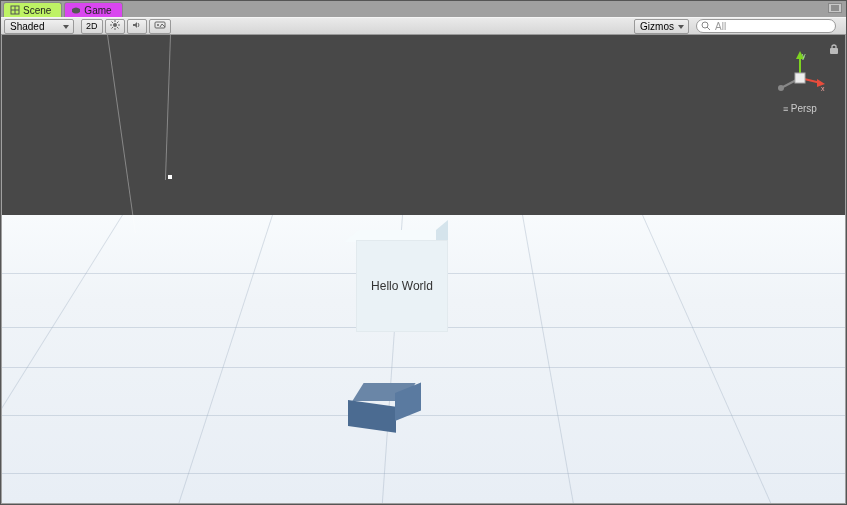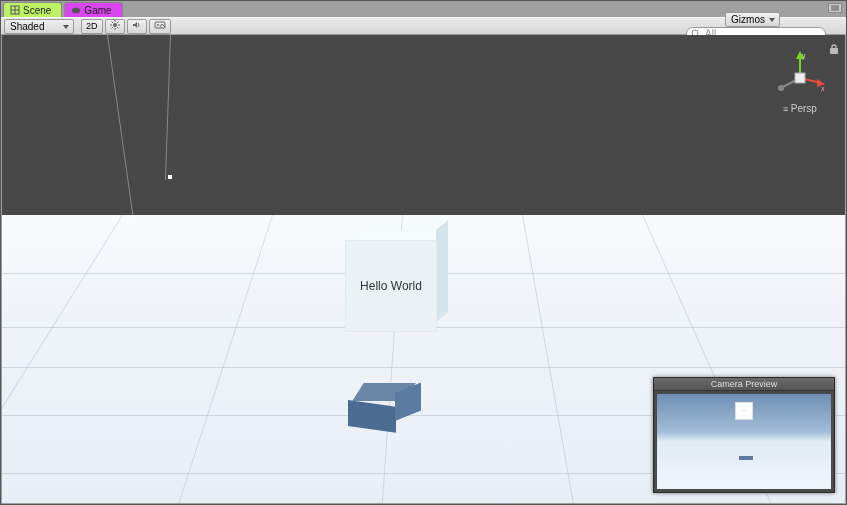--- a/index.html
+++ b/index.html
@@ -97,24 +97,23 @@
     margin-right: 2px;
     display: flex;
     align-items: center;
     justify-content: center;
     font-size: 9px;
     cursor: pointer;
     padding: 0 4px;
   }
   .toolbar-right {
     position: absolute;
-    right: 20px;
-    display: flex;
-    align-items: center;
-    flex-direction: column;
+    right: 10px;
+    display: flex;
+    align-items: center;
   }
   .search-box {
     height: 14px;
     width: 140px;
     background: #fff;
     border: 1px solid #999;
     border-radius: 8px;
     padding: 0 6px 0 18px;
     font-size: 10px;
     position: relative;
@@ -166,21 +165,21 @@
   
   .cube {
     position: absolute;
     left: 342px;
     top: 195px;
     width: 104px;
     height: 104px;
   }
   .cube-front {
     position: absolute;
-    left: 1px; top: 10px;
+    left: 12px; top: 10px;
     width: 92px; height: 92px;
     background: #eaf2f6;
     border: 1px solid rgba(0,0,0,0.03);
     display: flex;
     align-items: center;
     justify-content: center;
     font-size: 12px;
     font-weight: 500;
     color: #333;
   }
@@ -441,20 +440,13 @@
   <div class="lock-icon">
     <svg viewBox="0 0 10 12">
         <rect x="1" y="5" width="8" height="6" rx="1" fill="#bbb"></rect>
         <path d="M3 5 L3 3 Q5 1 7 3 L7 5" fill="none" stroke="#bbb" stroke-width="1.3"></path>
       </svg>
   </div>
   <div class="gizmo-label">
     <span style="font-size:9px;">≡ </span><span>Persp</span>
   </div>
 
-  <div class="cam-preview">
-    <div class="cam-title">Camera Preview</div>
-    <div class="cam-view">
-      <div class="cam-cube">···</div>
-      <div class="cam-shadow"></div>
-    </div>
-  </div>
 </div>
 
 </body></html>

